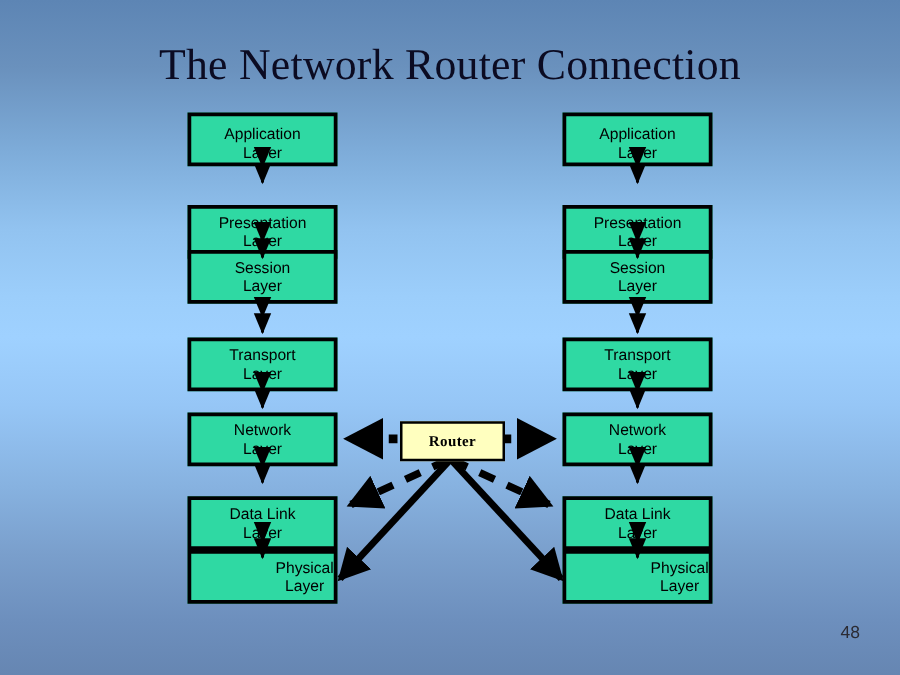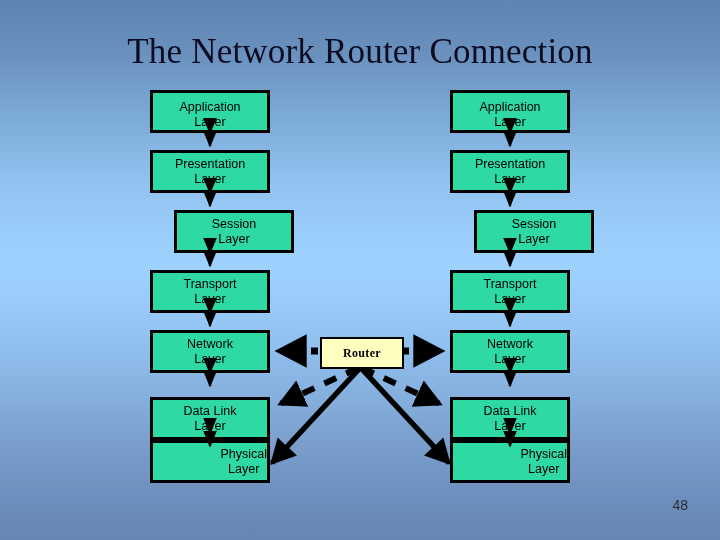--- a/index.html
+++ b/index.html
@@ -68,22 +68,22 @@
   }
   .layer-box .lbl {
     display: block;
     white-space: pre-line;
   }
 
   .col-left  { left: 150px; }
   .col-right { left: 450px; }
 
   .row-0 { top: 90px; align-items: flex-end; }
-  .row-1 { top: 150px; }
-  .row-2 { top: 210px; margin-left: 24px; }
+  .row-1 { top: 164px; }
+  .row-2 { top: 200px; }
   .row-3 { top: 270px; }
   .row-4 { top: 330px; }
   .row-5 { top: 397px; }
   .row-6 { top: 440px; justify-content: flex-end; }
 
   
   #router {
     position: absolute;
     left: 320px;
     top: 337px;

